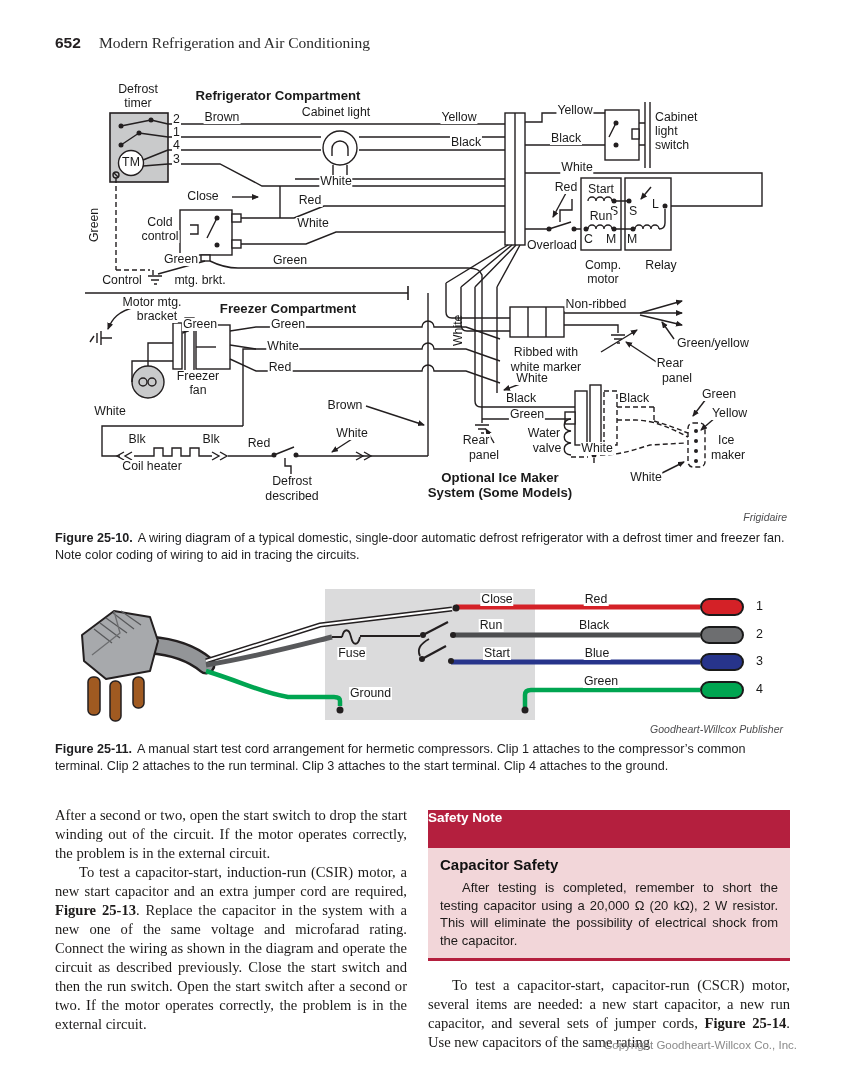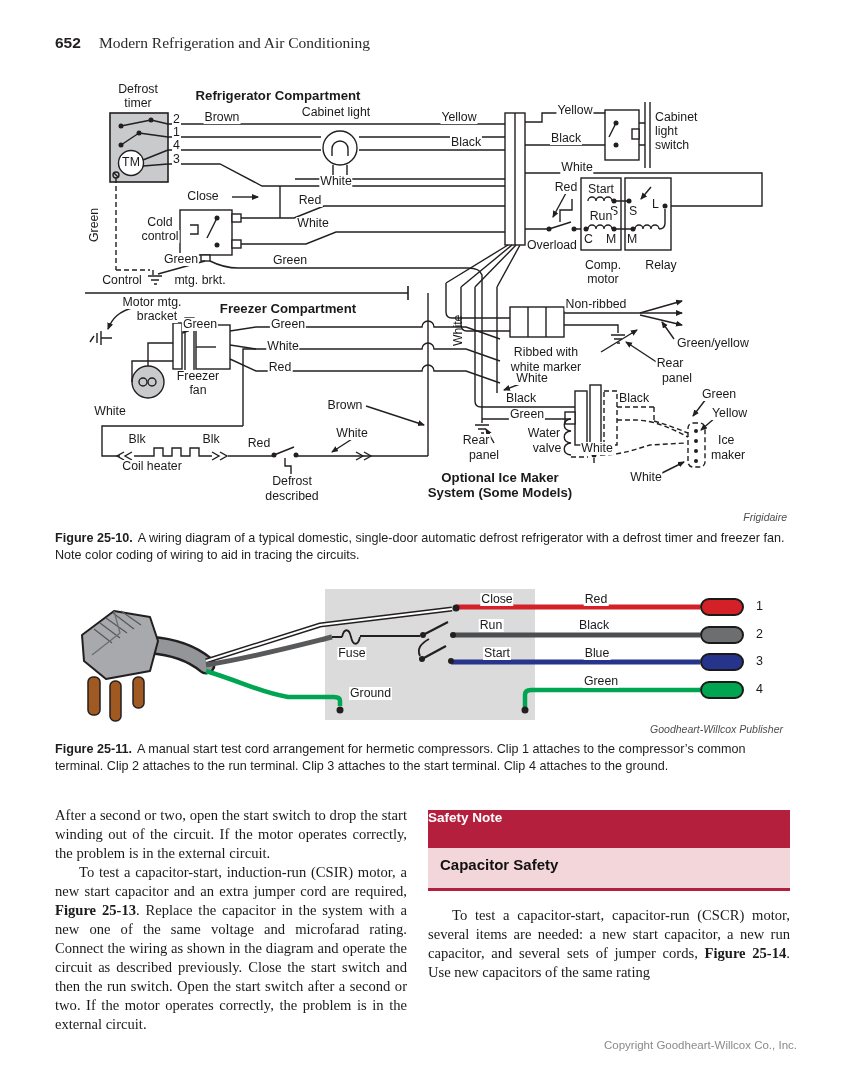--- a/index.html
+++ b/index.html
@@ -367,19 +367,20 @@
   <div class="col" style="left:55px;top:806px;width:352px;">
     <p>After a second or two, open the start switch to drop the start winding out of the circuit. If the motor operates correctly, the problem is in the external circuit.</p>
     <p class="ind"><span>To test a capacitor-start, induction-run (CSIR) motor, a new start capacitor and an extra jumper cord are required, </span><b>Figure 25-13</b><span>. Replace the capacitor in the system with a new one of the same voltage and microfarad rating. Connect the wiring as shown in the diagram and operate the circuit as described previously. Close the start switch and then the run switch. Open the start switch after a second or two. If the motor operates correctly, the problem is in the external circuit.</span></p>
   </div>
 
   <div class="col" style="left:428px;top:808px;width:362px;">
     <div class="safety" id="safety-box">
       <div class="safety-head" style="background: rgb(180, 31, 62);">Safety Note</div>
       <div class="safety-body" style="background: rgb(242, 214, 217); border-bottom: 3px solid rgb(180, 31, 62);">
         <div class="safety-title">Capacitor Safety</div>
+        <p class="safety-text">After testing is completed, remember to short the testing capacitor using a 20,000 Ω (20 kΩ), 2 W resistor. This will eliminate the possibility of electrical shock from the capacitor.</p>
       </div>
     </div>
     <p class="ind"><span>To test a capacitor-start, capacitor-run (CSCR) motor, several items are needed: a new start capacitor, a new run capacitor, and several sets of jumper cords, </span><b>Figure 25-14</b><span>. Use new capacitors of the same rating</span></p>
   </div>
 
   <div class="footer">Copyright Goodheart-Willcox Co., Inc.</div>
 </div>
 
 </body></html>

